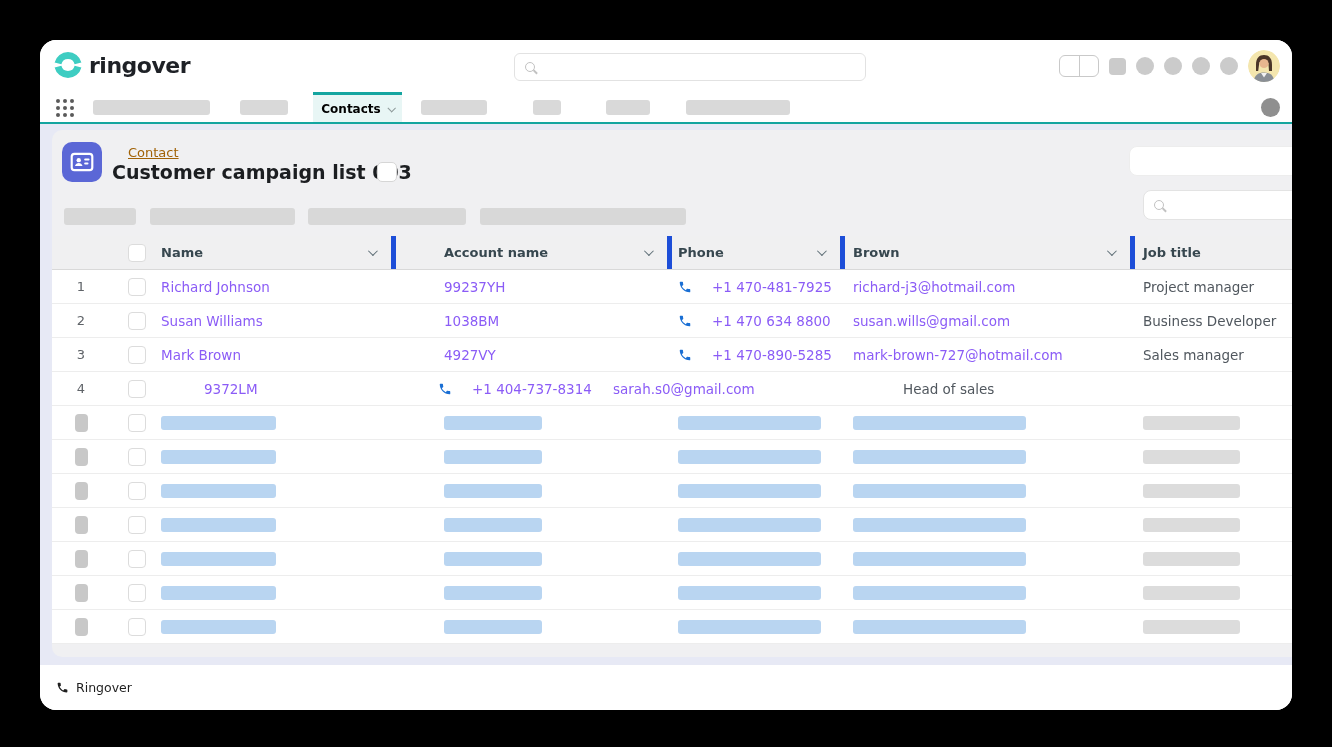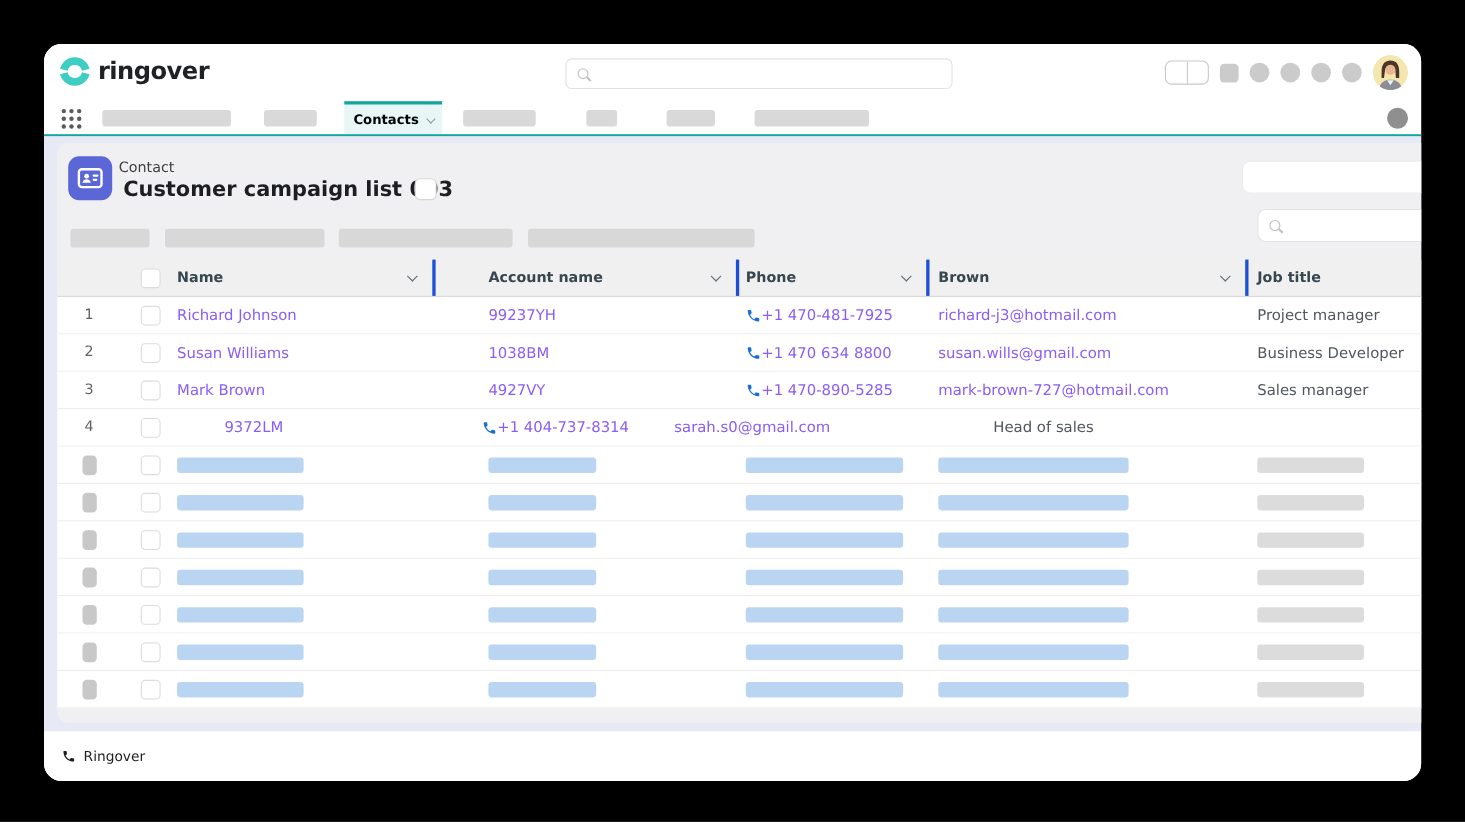--- a/index.html
+++ b/index.html
@@ -29,42 +29,42 @@
   .navpill { position:absolute; top:8px; height:15px; border-radius:3px; background:#d9d9d9; }
   .tab-active { position:absolute; left:273px; top:0; width:89px; height:30px; background:#e8f6f5; border-top:3px solid #14a5a0; display:flex; align-items:center; justify-content:center; gap:7px; cursor:pointer; }
   .tab-active .lbl { font-size:12px; font-weight:600; color:#000000; }
   .chev { width:6px; height:6px; border-right:1.6px solid #8f9b9b; border-bottom:1.6px solid #8f9b9b; transform:rotate(45deg) translateY(-1px); display:inline-block; }
   .nav-dot { position:absolute; right:12px; top:6px; width:19px; height:19px; border-radius:50%; background:#8f8f8f; }
 
   
   .content { position:absolute; left:0; top:84px; width:100%; height:541px; background:#e7e9f5; }
   .card { position:absolute; left:12px; top:6px; width:1300px; height:527px; background:#f0f0f2; border-radius:10px; overflow:hidden; }
   .entity-icon { position:absolute; left:10px; top:12px; width:40px; height:40px; border-radius:10px; background:#5b67d6; display:flex; align-items:center; justify-content:center; }
-  .entity-label { position:absolute; left:56px; top:15px; font-size:13px; color:#404040; }
+  .entity-label { position:absolute; left:76px; top:15px; font-size:13px; color:#a16207;text-decoration:underline; }
   .page-title { position:absolute; left:60px; top:31px; font-size:19px; font-weight:700; color:#1c1e21; }
   .title-cb { position:absolute; left:325px; top:32px; width:20px; height:20px; background:#fff; border:1.5px solid #d6d6d6; border-radius:5px; }
   .side-input1 { position:absolute; left:1077px; top:16px; width:200px; height:30px; background:#fff; border:1px solid #ededed; border-radius:8px; }
   .side-input2 { position:absolute; left:1091px; top:60px; width:200px; height:30px; background:#fff; border:1px solid #e3e3e3; border-radius:8px; display:flex; align-items:center; padding-left:10px; }
   .toolpill { position:absolute; top:78px; height:17px; border-radius:3px; background:#d8d8d8; }
 
   
   .table { position:absolute; left:0; top:106px; width:1303px; }
   .trow { display:flex; height:34px; align-items:center; background:#fff; border-bottom:1px solid #ededed; }
   .thead { background:#f0f0f1; border-bottom:1px solid #d9d9d9; }
   .c { height:100%; display:flex; align-items:center; flex:none; }
   .c-num  { width:58px; justify-content:center; font-size:13px; color:#5f6368; }
   .c-chk  { width:46px; }
   .c-name { width:240px; padding-left:5px; }
   .c-acct { width:236px; padding-left:8px;margin-left:40px; }
-  .c-phone{ width:173px; padding-left:6px; gap:0; }
+  .c-phone{ width:173px; padding-left:6px; gap:20px; }
   .c-email{ width:290px; padding-left:8px; }
   .c-job  { width:260px; padding-left:8px; font-size:13.5px; color:#50575e; }
   .thead .c { font-size:13px; font-weight:700; color:#37474f; position:relative; }
   .thead .hc { justify-content:space-between; padding-right:16px; }
-  .thead .div-r { border-right:3px solid #1d4ed8; }
+  .thead .div-r { border-right:5px solid #1d4ed8; }
   .cb { width:18px; height:18px; margin-left:18px; background:#fff; border:1.5px solid #dcdcdc; border-radius:4px; flex:none; }
   .hchev { width:7px; height:7px; border-right:1.7px solid #607078; border-bottom:1.7px solid #607078; transform:rotate(45deg) translateY(-2px); }
   a.cell-link { font-size:13.5px; color:#8b5cf6; text-decoration:none; cursor:pointer; }
   .ph-ic { width:14px; height:14px; flex:none; }
 
   
   .marker { width:13px; height:18px; border-radius:4px; background:#c8c8c8; }
   .bar { height:14px; border-radius:3px; background:#b9d5f1; display:block; }
   .b-name{ width:115px; } .b-acct{ width:98px; } .b-phone{ width:143px; } .b-email{ width:173px; }
   .b-job { width:97px; background:#dcdcdc; }

